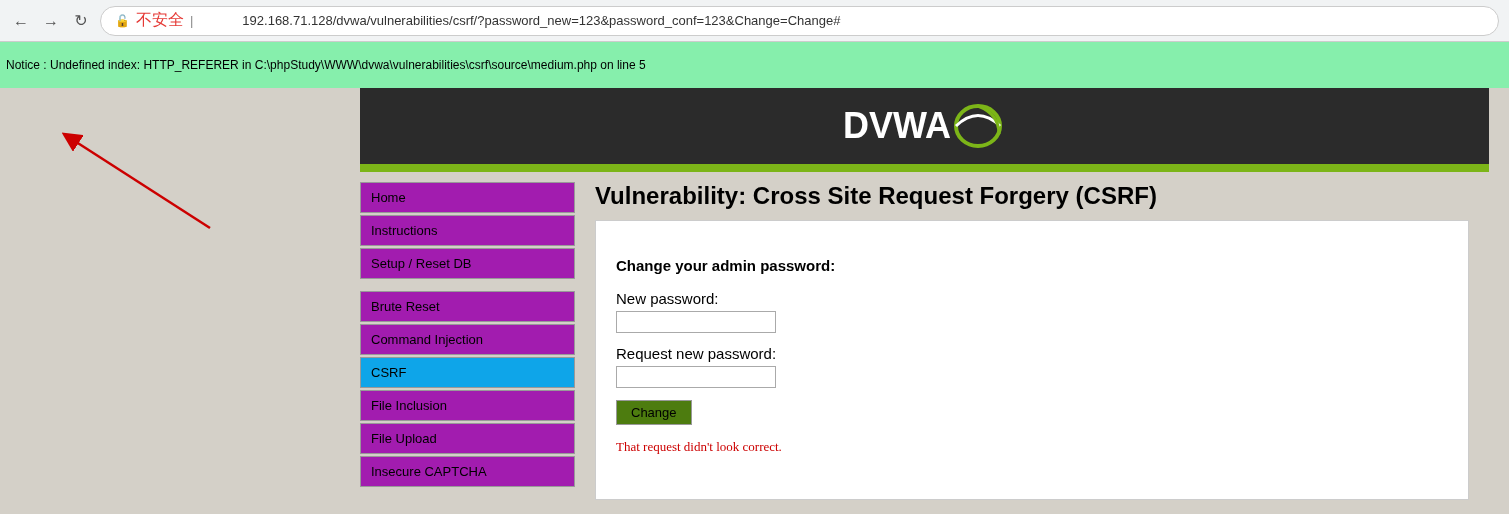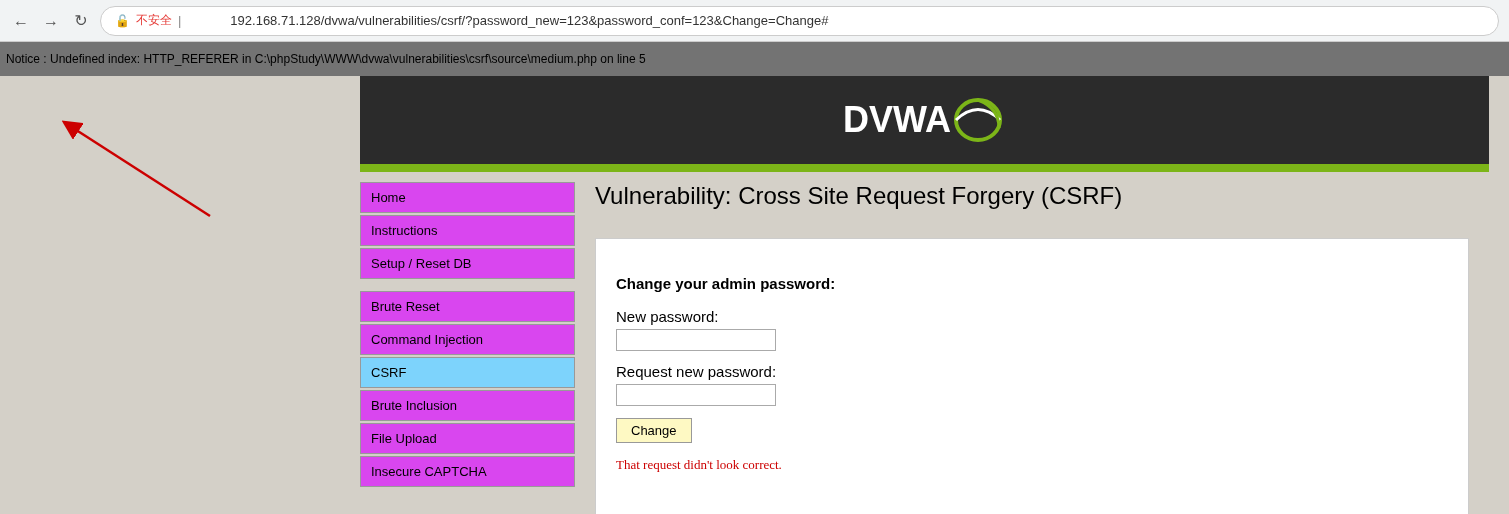--- a/index.html
+++ b/index.html
@@ -42,44 +42,44 @@
       align-items: center;
       gap: 6px;
       height: 30px;
     }
     .address-bar .lock-icon {
       color: #888;
       font-size: 12px;
     }
     .address-bar .insecure {
       color: #e53935;
-      font-size: 12px;
+      font-size: 16px;
     }
     .address-text {
       color: #333;
       font-size: 13px;
       margin-left: 43px;
     }
 
     .notice-row {
       position: relative;
-      background: #737373;
-      padding: 10px 6px;
+      background: #86efac;
+      padding: 16px 6px;
       font-size: 12px;
       min-height: 20px;
     }
 
     
     .dvwa-header {
       background: #2b2b2b;
       padding: 18px 20px;
       display: flex;
       align-items: center;
       justify-content: center;
-      height: 88px;
+      height: 76px;
     }
     .dvwa-logo {
       display: flex;
       align-items: center;
       justify-content: center;
     }
     .dvwa-logo-text {
       color: white;
       font-size: 36px;
       font-weight: bold;
@@ -100,47 +100,47 @@
     }
 
     
     .sidebar {
       width: 215px;
       flex-shrink: 0;
       padding: 10px 0;
     }
     .sidebar-item {
       display: block;
-      background: #d946ef;
+      background: #a21caf;
       border: 1px solid #999;
       margin-bottom: 2px;
       padding: 7px 10px;
       font-size: 13px;
       color: #000;
       cursor: pointer;
       text-decoration: none;
     }
     .sidebar-item.active {
-      background: #7dd3fc;
+      background: #0ea5e9;
       color: #000;
     }
     .sidebar-divider {
       height: 10px;
     }
 
     
     .main-content {
       flex: 1;
       padding: 10px 20px;
     }
     .page-title {
       font-size: 24px;
-      font-weight: normal;
+      font-weight: bold;
       color: #000;
-      margin-bottom: 28px;
+      margin-bottom: 10px;
     }
     .content-box {
       background: white;
       border: 1px solid #ccc;
       padding: 20px;
       min-height: 280px;
     }
     .box-title {
       font-size: 15px;
       font-weight: bold;
@@ -155,21 +155,21 @@
     .form-input {
       display: block;
       width: 160px;
       height: 22px;
       border: 1px solid #aaa;
       margin-bottom: 12px;
       padding: 2px 4px;
       font-size: 13px;
     }
     .form-button {
-      background: #fef9c3;
+      background: #4d7c0f;
       border: 1px solid #999;
       padding: 4px 14px;
       font-size: 13px;
       cursor: pointer;
       margin-bottom: 14px;
     }
     .error-message {
       color: #cc0000;
       font-family: Liberation Serif, serif;
       font-size: 13px;
@@ -268,21 +268,21 @@
       <div class="content-area">
 
         <div class="sidebar">
           <a class="sidebar-item">Home</a>
           <a class="sidebar-item">Instructions</a>
           <a class="sidebar-item">Setup / Reset DB</a>
           <div class="sidebar-divider"></div>
           <a class="sidebar-item">Brute Reset</a>
           <a class="sidebar-item">Command Injection</a>
           <a class="sidebar-item active">CSRF</a>
-          <a class="sidebar-item">Brute Inclusion</a>
+          <a class="sidebar-item">File Inclusion</a>
           <a class="sidebar-item">File Upload</a>
           <a class="sidebar-item">Insecure CAPTCHA</a>
         </div>
 
         <div class="main-content">
           <h1 class="page-title">Vulnerability: Cross Site Request Forgery (CSRF)</h1>
 
           <div class="content-box">
             <div class="box-title">Change your admin password:</div>
 

